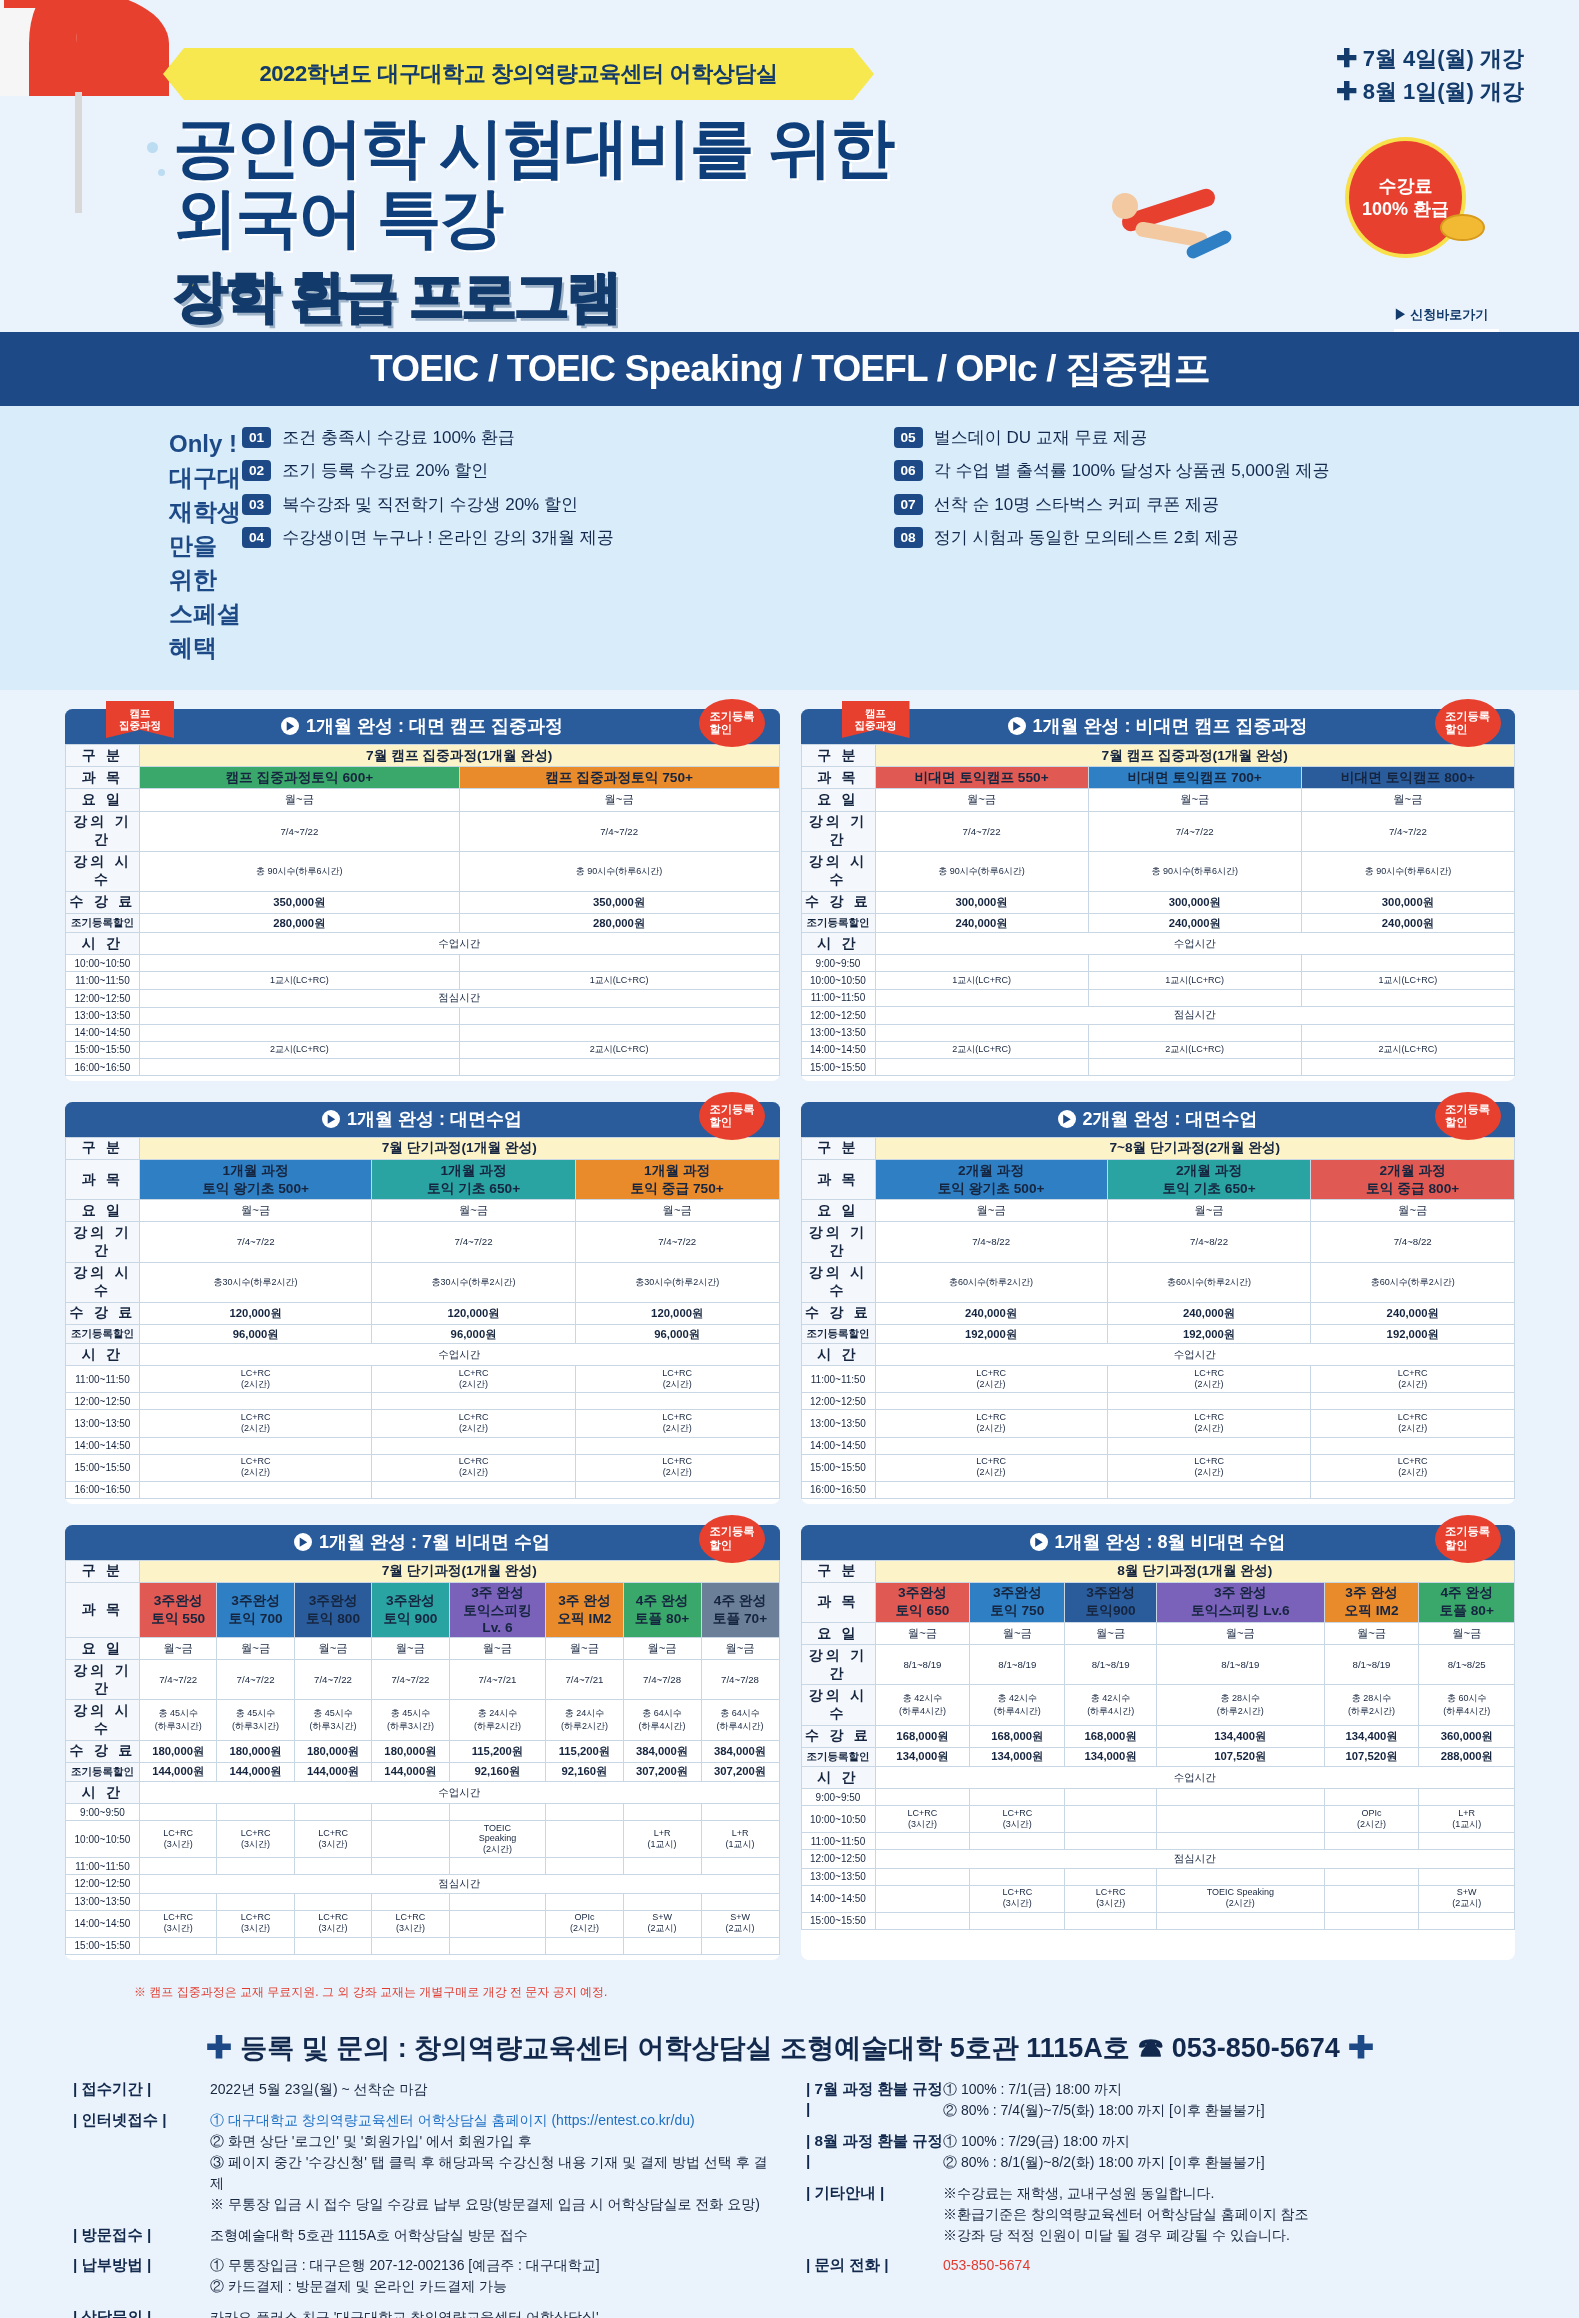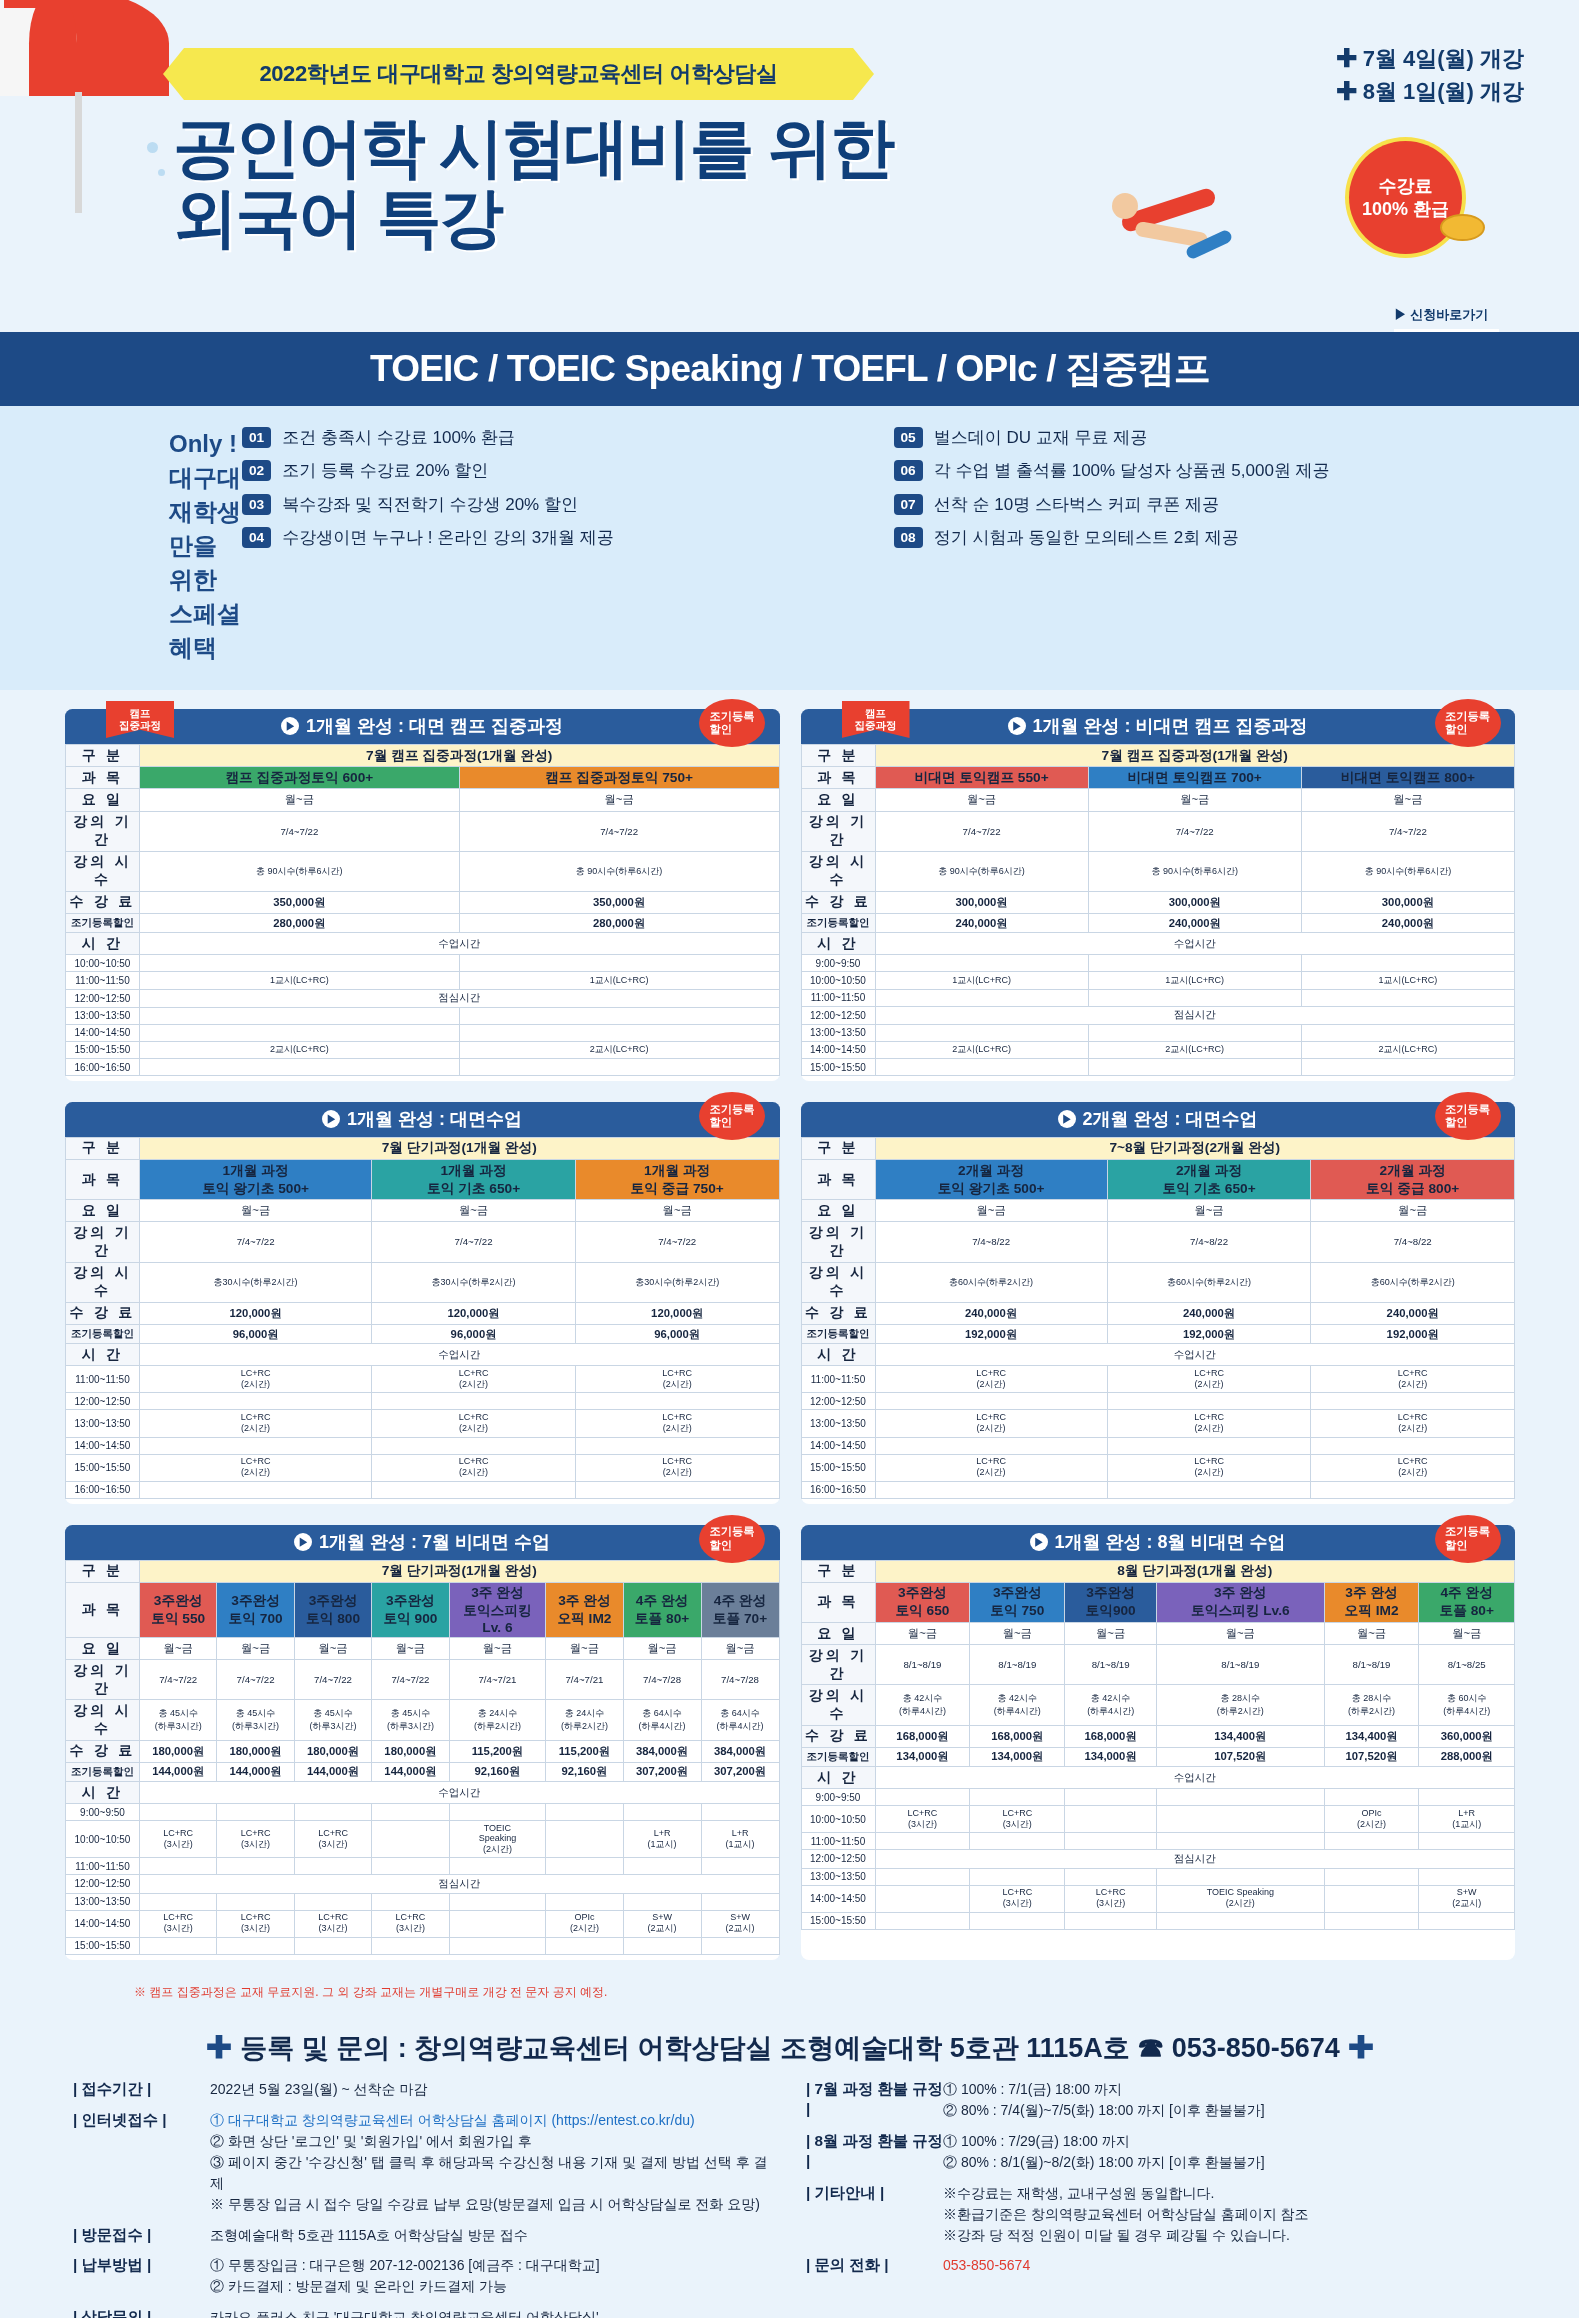--- a/index.html
+++ b/index.html
@@ -161,20 +161,21 @@
     <div class="bubble" style="left:147px;top:142px;width:11.3px;height:11.3px;"></div>
     <div class="bubble" style="left:158px;top:169px;width:7.3px;height:7.3px;"></div>
     <div class="bubble" style="left:879px;top:347px;width:16px;height:16px;"></div>
     <div class="bubble" style="left:911px;top:379px;width:9.7px;height:9.7px;"></div>
 
     <div class="hero-ribbon">2022학년도 대구대학교 창의역량교육센터 어학상담실</div>
 
     <div class="hero-title">
       <div class="l1">공인어학 시험대비를 위한</div>
       <div class="l2">외국어 특강</div>
+      <div class="hero-sub">장학 환급 프로그램</div>
     </div>
 
     <div class="hero-dates">
       <div><span class="plus">✚</span><span>7월 4일(월) 개강</span></div>
       <div><span class="plus">✚</span><span>8월 1일(월) 개강</span></div>
     </div>
 
     <div class="stamp">
       <span>수강료</span>
       <span>100% 환급</span>

